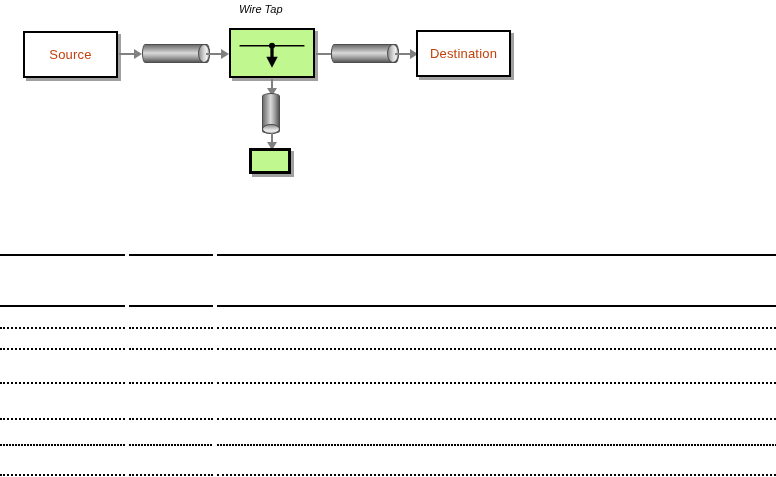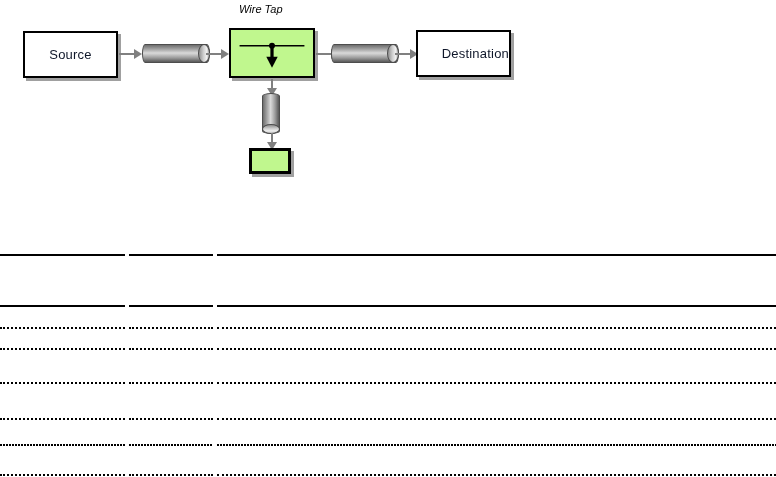--- a/index.html
+++ b/index.html
@@ -18,21 +18,21 @@
   
   .endbox{
     position:absolute;
     background:#ffffff;
     border:2px solid #000000;
     box-shadow:3px 3px 0 0 rgba(128,128,128,0.75);
     display:flex;align-items:center;justify-content:center;
     box-sizing:border-box;
   }
   .endbox .lbl{
-    font-size:13px;color:#0f172a;line-height:1;white-space:nowrap;letter-spacing:.2px;
+    font-size:13px;color:#c2410c;line-height:1;white-space:nowrap;letter-spacing:.2px;
   }
 
   
   .greenbox{
     position:absolute;
     background:#c0f78e;
     border:2px solid #000000;
     box-shadow:3px 3px 0 0 rgba(128,128,128,0.75);
     box-sizing:border-box;
   }
@@ -132,21 +132,21 @@
 
   <div class="pipe-h" style="left:331px;top:44px;width:68px;height:19px;">
     <span class="cap"></span>
   </div>
 
   <svg class="conn" style="left:395px;top:46px;" width="24" height="16">
     <line x1="0" y1="8" x2="16" y2="8" stroke="#808080" stroke-width="2"></line>
     <polygon points="15,3 23,8 15,13" fill="#808080"></polygon>
   </svg>
 
-  <div class="endbox" style="left:416px;top:30px;width:95px;height:47px;justify-content:flex-end;">
+  <div class="endbox" style="left:416px;top:30px;width:95px;height:47px;">
     <span class="lbl">Destination</span>
   </div>
 
   <svg class="conn" style="left:264px;top:79px;" width="16" height="17">
     <line x1="8" y1="0" x2="8" y2="10" stroke="#808080" stroke-width="2"></line>
     <polygon points="3,9 13,9 8,17" fill="#808080"></polygon>
   </svg>
 
   <div class="pipe-v" style="left:262px;top:93px;width:18px;height:41px;">
     <span class="cap"></span>

